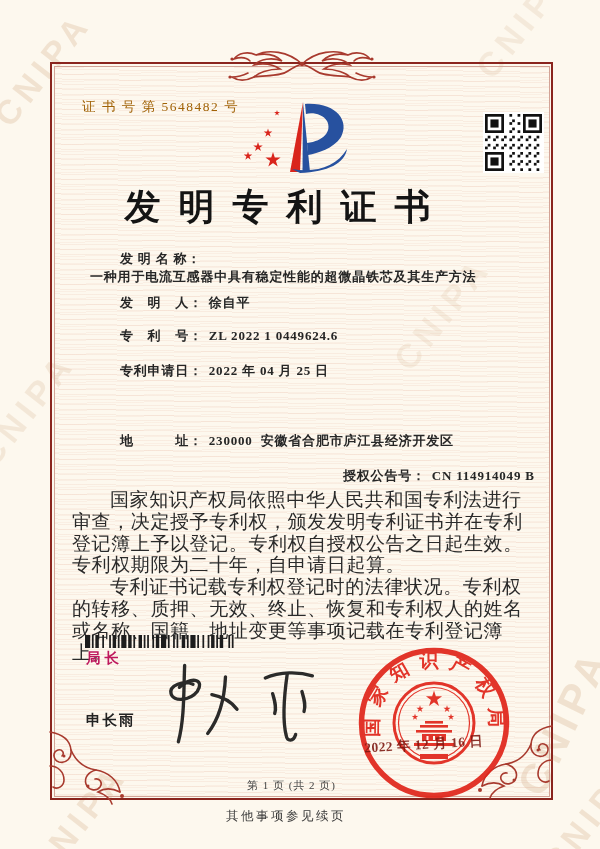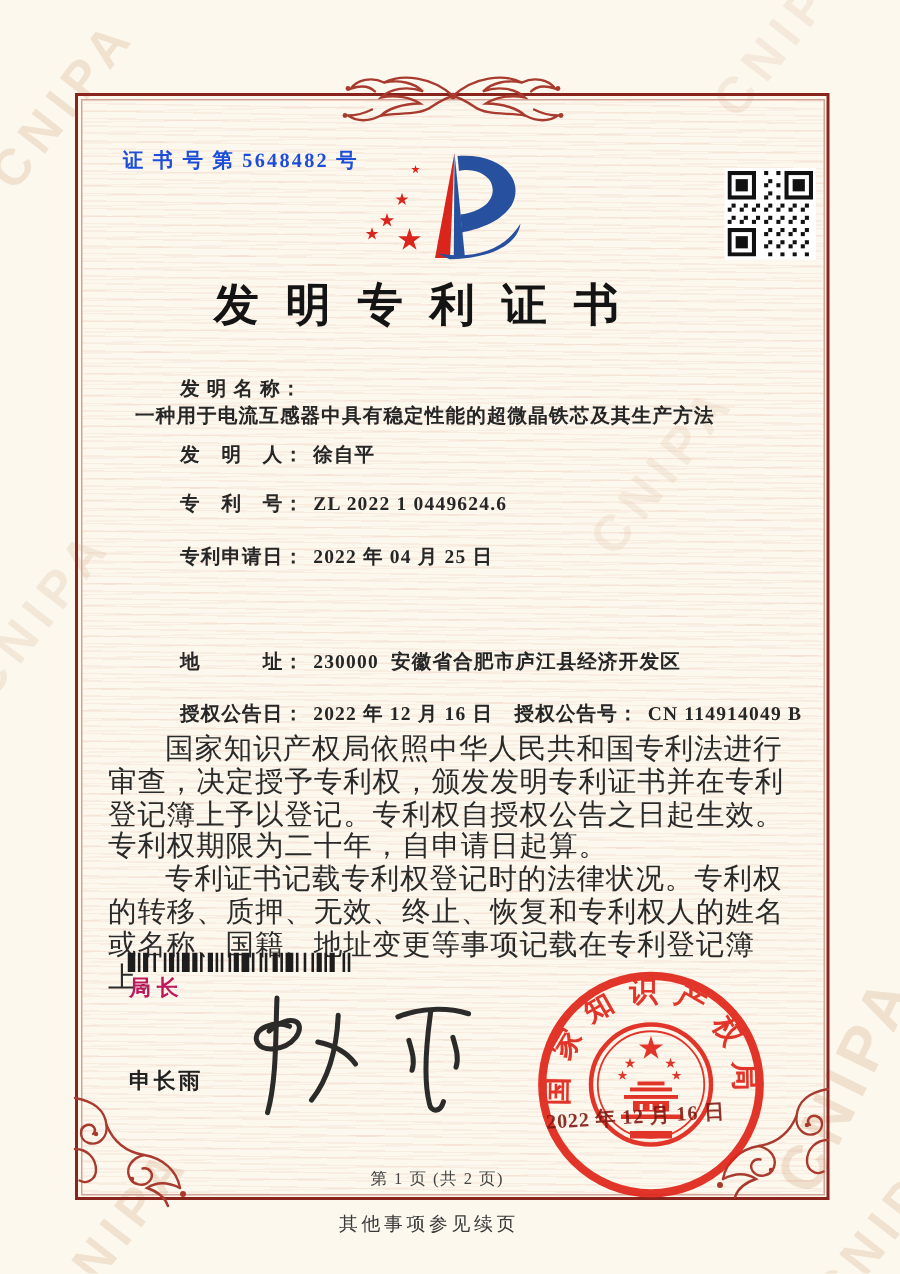--- a/index.html
+++ b/index.html
@@ -30,26 +30,26 @@
        repeating-linear-gradient(179deg, rgba(224,160,136,.10) 0 1px, transparent 1px 7px);}
 
   svg{display:block;}
   .orn{stroke:var(--ornament,#a83a2e);fill:none;stroke-width:1.6;stroke-linecap:round;}
   .orn-dot{fill:var(--ornament,#a83a2e);stroke:none;}
   .top-flourish{position:absolute;left:210px;top:45px;}
   .corner-br{position:absolute;left:468px;top:720px;}
   .corner-bl{position:absolute;left:42px;top:726px;}
 
   .cert-no{position:absolute;left:82px;top:98px;font-size:13.5px;letter-spacing:1.5px;
-           color:#1d4ed8;font-weight:700;white-space:pre;}
+           color:#a16207;font-weight:400;white-space:pre;}
   .logo{position:absolute;left:244px;top:99px;}
   .qr{position:absolute;left:483px;top:112px;background:#fff;padding:2px;}
 
   .title{position:absolute;left:50px;width:455px;top:183px;text-align:center;
-         font-size:30px;font-weight:700;color:#141414;letter-spacing:18px;text-indent:18px;}
+         font-size:36px;font-weight:700;color:#141414;letter-spacing:18px;text-indent:18px;}
 
   .frow{position:absolute;left:84px;width:460px;font-size:13px;font-weight:600;color:#262626;}
   .frow .lbl,.frow .val{white-space:pre;letter-spacing:.8px;margin-left:36px;}
   .frow .val{margin-left:6px;}
   .r1{top:250px}.r2{top:294px}.r3{top:327px}.r4{top:362px}
   .r5{top:398px}.r6{top:432px}.r7{top:467px}
   .g2{position:absolute;left:223px;top:0;}
 
   .paras{position:absolute;left:72px;width:462px;top:489px;font-size:19px;
          line-height:21.8px;color:#2a2a2a;letter-spacing:.6px;}
@@ -229,21 +229,20 @@
   <div class="frow r3">
     <span class="lbl">专　利　号：</span><span class="val">ZL 2022 1 0449624.6</span>
   </div>
   <div class="frow r4">
     <span class="lbl">专利申请日：</span><span class="val">2022 年 04 月 25 日</span>
   </div>
   <div class="frow r6">
     <span class="lbl">地　　　址：</span><span class="val">230000  安徽省合肥市庐江县经济开发区</span>
   </div>
   <div class="frow r7">
-    <span><span class="lbl">授权公告日：</span><span class="val">2022 年 12 月 16 日</span></span>
     <span class="g2"><span class="lbl">授权公告号：</span><span class="val">CN 114914049 B</span></span>
   </div>
 
   <div class="paras">
     <p>国家知识产权局依照中华人民共和国专利法进行审查，决定授予专利权，颁发发明专利证书并在专利登记簿上予以登记。专利权自授权公告之日起生效。专利权期限为二十年，自申请日起算。</p>
     <p>专利证书记载专利权登记时的法律状况。专利权的转移、质押、无效、终止、恢复和专利权人的姓名或名称、国籍、地址变更等事项记载在专利登记簿上。</p>
   </div>
 
   <svg class="barcode" width="152" height="13" preserveAspectRatio="none" viewBox="0 0 118.79999999999994 13">
       <g>

